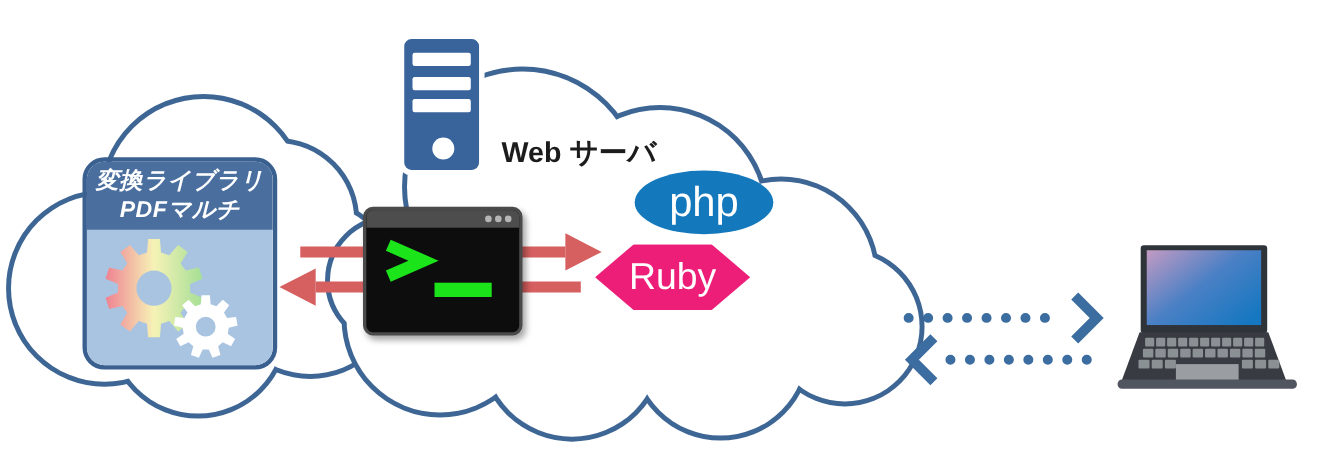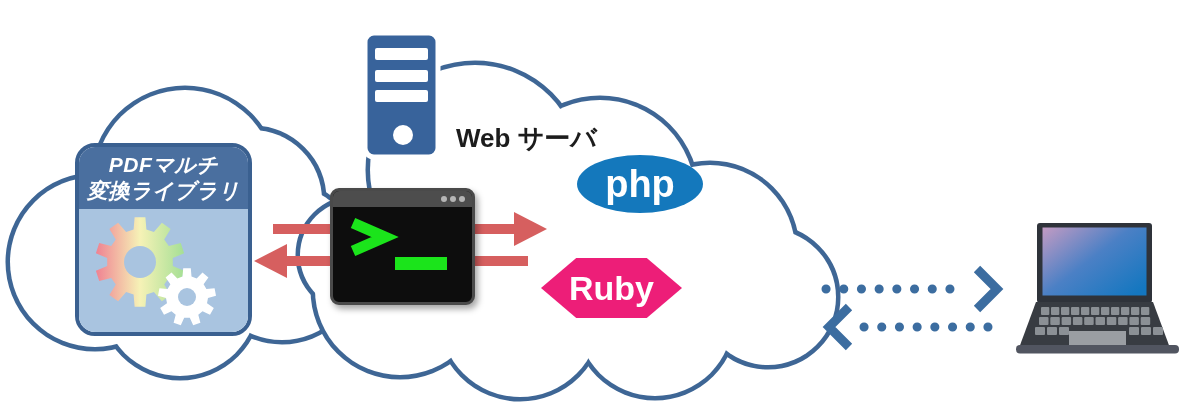--- a/index.html
+++ b/index.html
@@ -43,26 +43,26 @@
     background:var(--terminal-body);border:3px solid var(--terminal-border);border-radius:9px;
     overflow:hidden;box-shadow:3px 4px 6px rgba(0,0,0,0.35);}
   .term-bar{background:var(--terminal-title);height:16px;display:flex;align-items:center;
     justify-content:flex-end;gap:3px;padding-right:7px;}
   .term-dot{width:6px;height:6px;border-radius:50%;background:var(--terminal-dots);}
   .term-screen{display:block;width:139px;height:95px;}
   .prompt-stroke{stroke:var(--terminal-green);stroke-width:11;fill:none;stroke-linejoin:miter;}
   .prompt-fill{fill:var(--terminal-green);}
   
   .badge{position:absolute;display:flex;align-items:center;justify-content:center;
-    font-weight:bold;white-space:nowrap;}
+    font-weight:normal;white-space:nowrap;}
   .badge.php{left:577px;top:155px;width:126px;height:58px;border-radius:50%;
     background:var(--php-blue);color:#ffffff;font-size:38px;}
   .badge.ruby{left:541px;top:222px;width:141px;height:60px;background:var(--ruby-pink);
     color:#ffffff;font-size:34px;
-    clip-path:polygon(0% 50%,25% 0%,75% 0%,100% 50%,75% 100%,25% 100%);margin-top:36px;}
+    clip-path:polygon(0% 50%,25% 0%,75% 0%,100% 50%,75% 100%,25% 100%);}
   .badge.python{left:536px;top:302px;width:192px;height:56px;border-radius:50%;
     background:var(--python-yellow);color:var(--python-text);font-size:36px;}
   
   .laptop{position:absolute;left:1005px;top:215px;width:185px;height:150px;}
   .laptop .frame{fill:var(--laptop-frame);}
   .laptop .deck{fill:var(--laptop-deck);}
   .laptop .base{fill:var(--laptop-base);}
   .laptop .pad{fill:var(--laptop-pad);}
   #kb-keys rect{fill:var(--laptop-keys);}
   .s-stop1{stop-color:var(--screen-grad-start);}
@@ -132,22 +132,22 @@
     </g>
 
     <g>
       <polyline class="chevron" points="849,307 829,327 849,347"></polyline>
       <line class="dotted-line" x1="864" y1="327" x2="1005" y2="327"></line>
     </g>
   </svg>
 
   <div class="pdf-box">
     <div class="pdf-header">
+      <div>変換ライブラリ</div>
       <div>PDFマルチ</div>
-      <div>変換ライブラリ</div>
     </div>
     <div class="pdf-body">
       <svg viewBox="0 0 169 123">
         <defs>
           <linearGradient id="gearGrad" x1="0" y1="0" x2="1" y2="0">
             <stop class="g-stop1" offset="0"></stop>
             <stop class="g-stop2" offset="0.5"></stop>
             <stop class="g-stop3" offset="1"></stop>
           </linearGradient>
         </defs>

